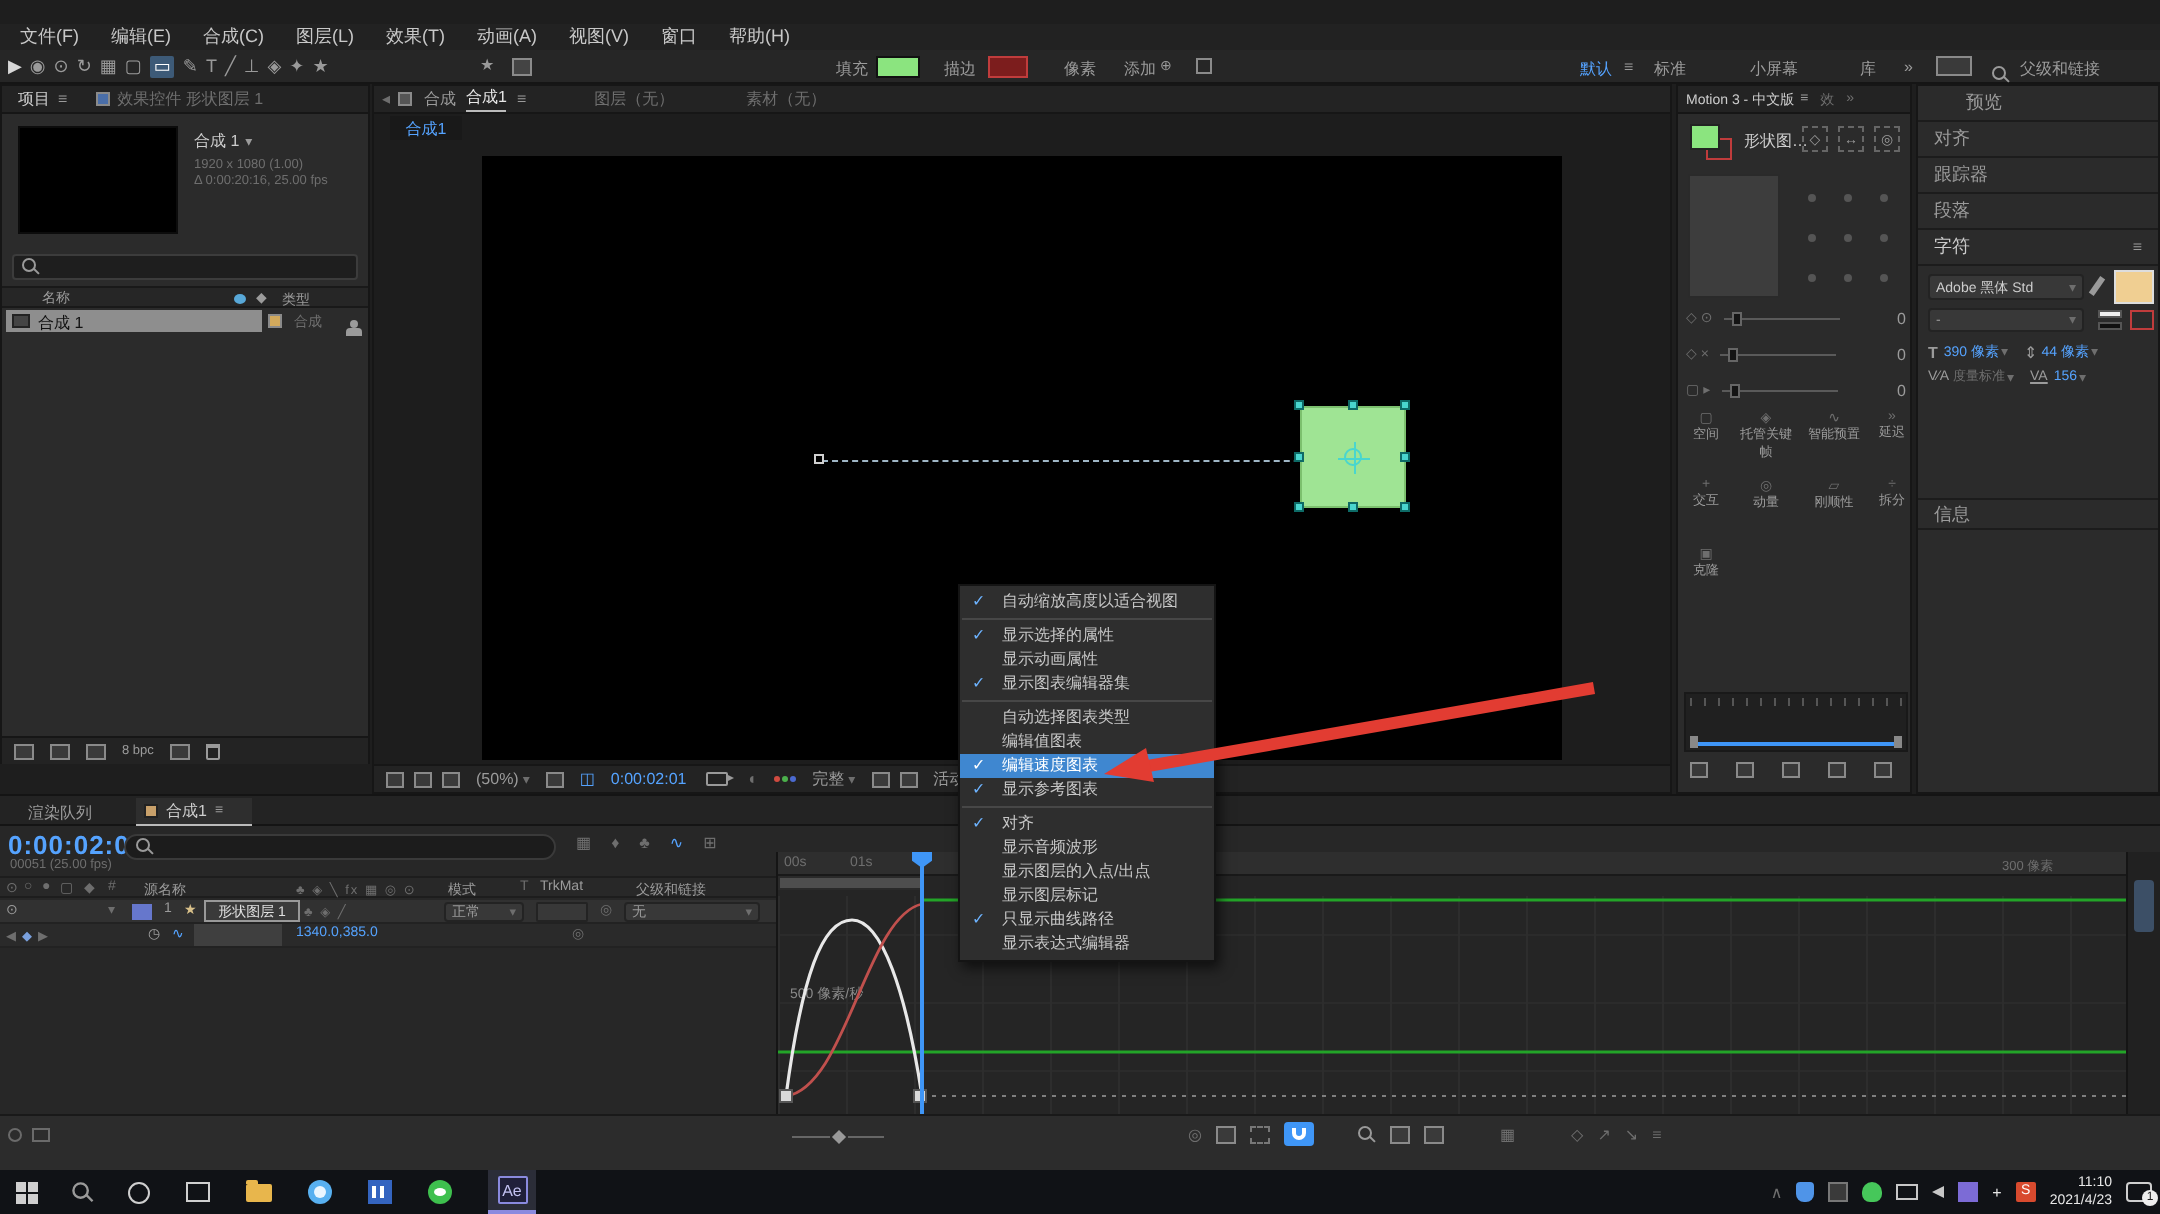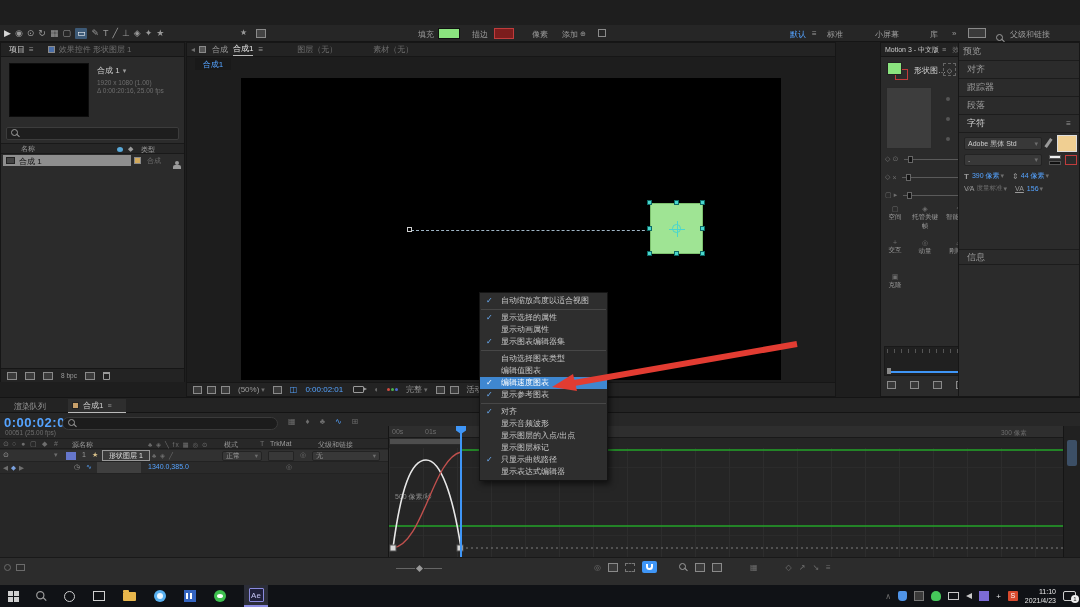--- a/index.html
+++ b/index.html
@@ -62,20 +62,31 @@
   .anchor{position:absolute;width:9px;height:9px;border:1px solid #49d6ce;border-radius:50%}
   .anchor::before{content:"";position:absolute;left:-4px;top:3.5px;width:16px;height:1px;background:#49d6ce}
   .anchor::after{content:"";position:absolute;left:3.5px;top:-4px;width:1px;height:16px;background:#49d6ce}
 </style>
 </head>
 <body>
 
 <div class="app">
 
 
+  <div class="ab r f9" style="left:0;top:12px;width:1080px;height:13px;background:#222;gap:16px;padding-left:10px">
+    <span>文件(F)</span>
+    <span>编辑(E)</span>
+    <span>合成(C)</span>
+    <span>图层(L)</span>
+    <span>效果(T)</span>
+    <span>动画(A)</span>
+    <span>视图(V)</span>
+    <span>窗口</span>
+    <span>帮助(H)</span>
+  </div>
 
   <div class="ab" style="left:0;top:25px;width:1080px;height:17px;background:#262626;border-bottom:1px solid #151515">
     <div class="ab r" style="left:4px;top:0;height:17px;gap:4px">
       <span class="ic f9" style="color:#d8d8d8">▶</span>
       <span class="ic f9">◉</span>
       <span class="ic f9">⊙</span>
       <span class="ic f9">↻</span>
       <span class="ic f9">▦</span>
       <span class="ic f9">▢</span>
       <span class="ic f9" style="background:#3d5a77;color:#fff;padding:1px 2px;border-radius:1px">▭</span>
@@ -200,21 +211,21 @@
         <i style="width:3px;height:3px;border-radius:50%;background:#4b6ad0"></i>
       </span>
       <span class="f8 dim" style="margin-left:8px">完整</span>
       <span class="f7 dmr" style="margin-left:2px">▾</span>
       <span class="sq" style="margin-left:8px;width:9px;height:8px;background:#3a3a3a"></span>
       <span class="sq" style="margin-left:5px;width:9px;height:8px;background:#3a3a3a"></span>
       <span class="f8 dim" style="margin-left:8px;white-space:nowrap">活动摄像机</span>
     </div>
   </div>
 
-  <div class="ab panel" style="left:880px;top:42px;width:118px;height:355px;background:#2b2b2b">
+  <div class="ab panel" style="left:838px;top:42px;width:118px;height:355px;background:#2b2b2b">
     <div class="ab r" style="left:0;top:0;width:116px;height:14px;background:#232323;border-bottom:1px solid #161616">
       <span class="f7 txt" style="margin-left:4px;white-space:nowrap">Motion 3 - 中文版</span>
       <span class="f7 dim" style="margin-left:3px">≡</span>
       <span class="f7 dmr" style="margin-left:6px">效</span>
       <span class="f7 dmr" style="margin-left:6px">»</span>
     </div>
     <span class="ab" style="left:6px;top:19px;width:15px;height:13px;background:#8be47f;border:1px solid #222;z-index:2"></span>
     <span class="ab" style="left:14px;top:26px;width:13px;height:11px;background:#2b2b2b;border:1px solid #c03c3c"></span>
     <span class="ab f8 txt" style="left:33px;top:22px">形状图…</span>
     <span class="ab f7 dim" style="left:62px;top:20px;width:13px;height:13px;border:1px dashed #666;text-align:center;line-height:13px">◇</span>
@@ -309,21 +320,21 @@
       <span class="sq" style="width:9px;height:8px;background:#383838"></span>
       <span class="sq" style="width:9px;height:8px;background:#383838"></span>
       <span class="sq" style="width:9px;height:8px;background:#383838"></span>
       <span class="sq" style="width:9px;height:8px;background:#383838"></span>
       <span class="sq" style="width:9px;height:8px;background:#383838"></span>
     </div>
   </div>
 
   <div class="ab panel" style="left:958px;top:42px;width:122px;height:355px">
     <div class="r hdrline" style="height:18px">
-        <span class="f9 dim" style="margin-left:4px">预览</span>
+        <span class="f9 dim" style="margin-left:24px">预览</span>
       </div>
     <div class="r hdrline" style="height:18px">
         <span class="f9 dim" style="margin-left:8px">对齐</span>
       </div>
     <div class="r hdrline" style="height:18px">
         <span class="f9 dim" style="margin-left:8px">跟踪器</span>
       </div>
     <div class="r hdrline" style="height:18px">
         <span class="f9 dim" style="margin-left:8px">段落</span>
       </div>

